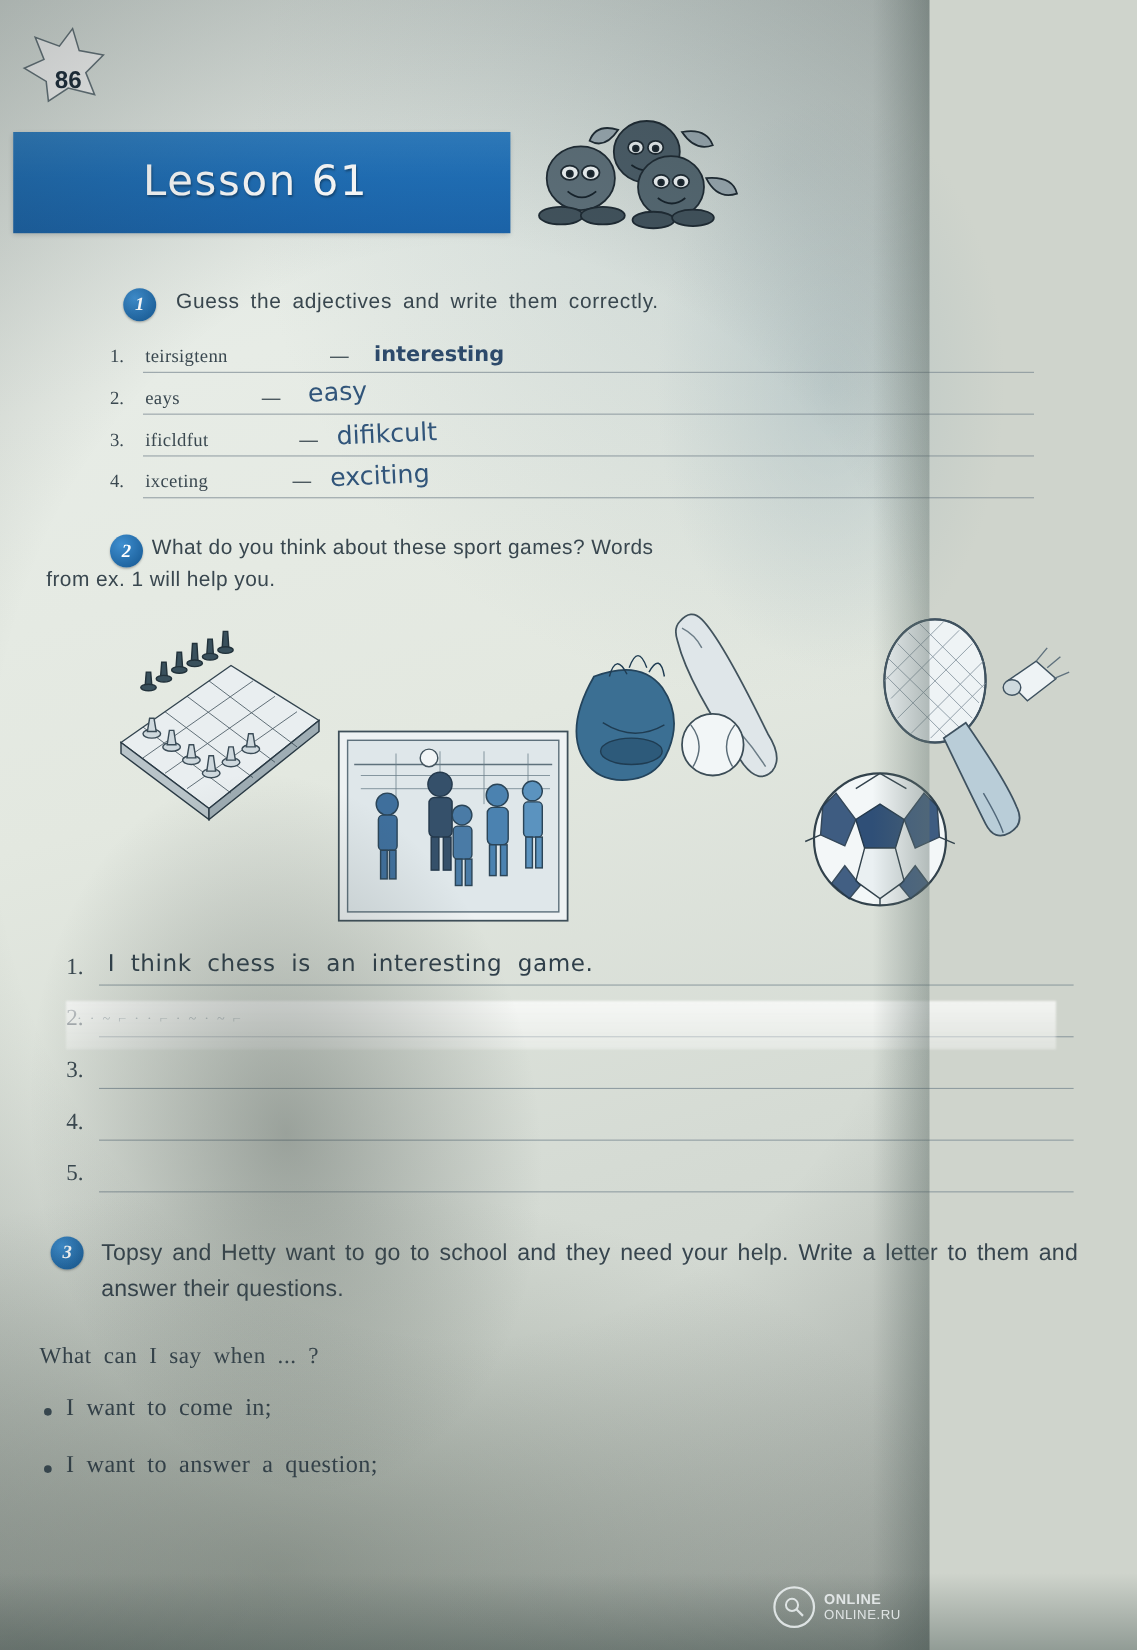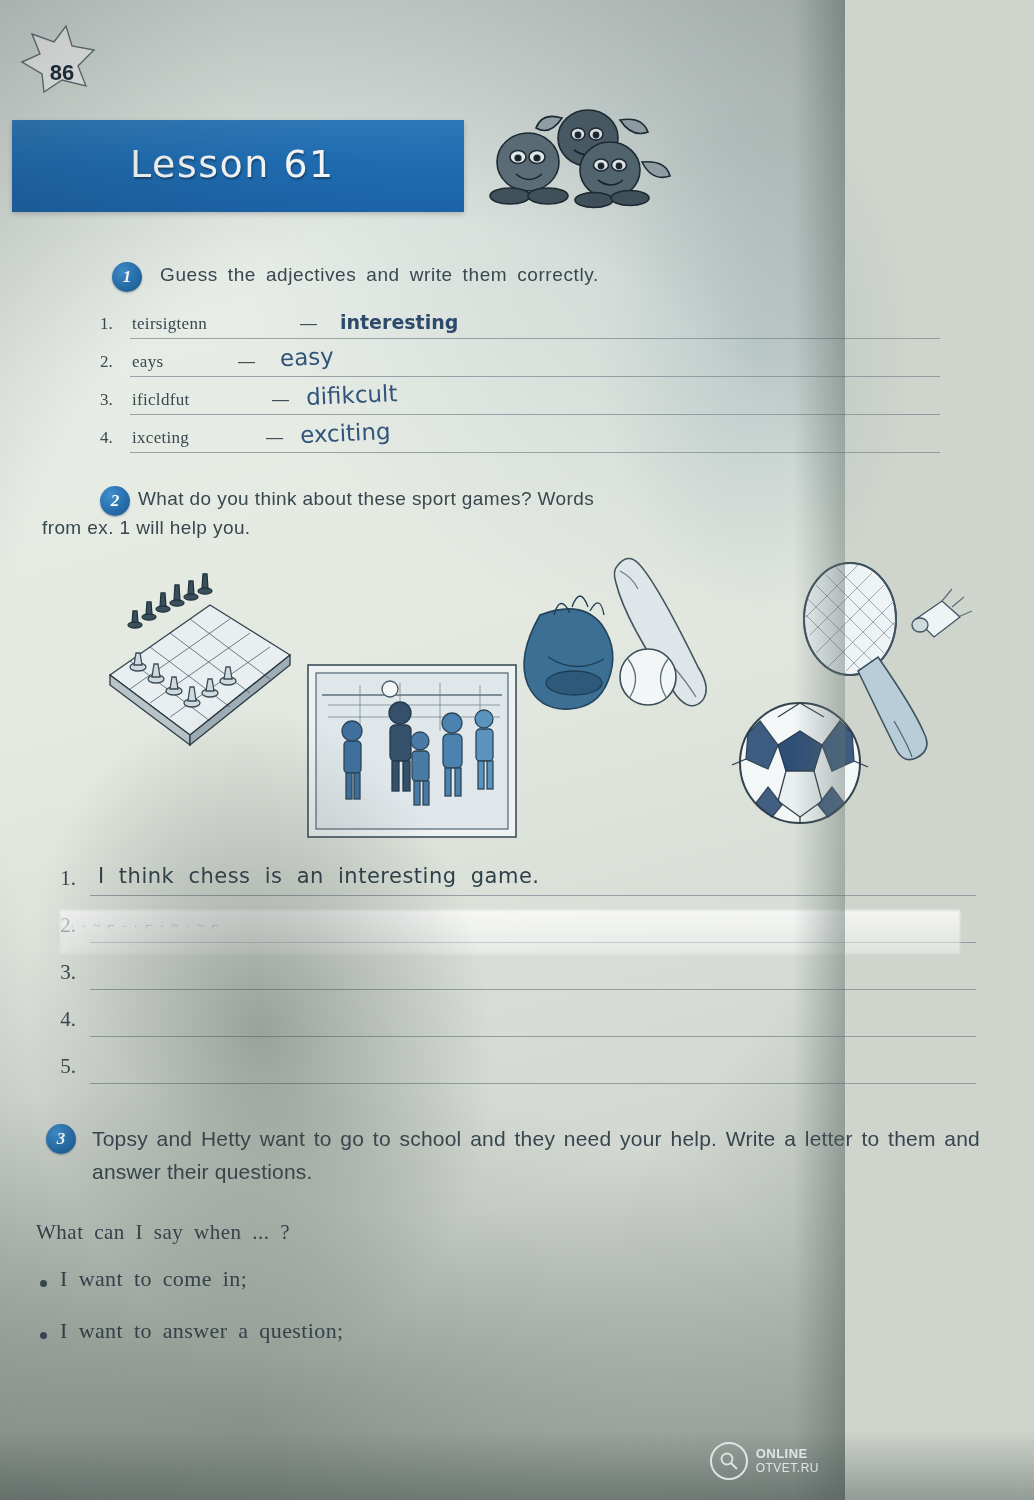--- a/index.html
+++ b/index.html
@@ -482,17 +482,17 @@
 
   <div class="watermark">
     <div class="wm-circle">
       <svg width="20" height="20" viewBox="0 0 20 20">
         <circle cx="8" cy="8" r="5.5" fill="none" stroke="#eef3f4" stroke-width="1.8"></circle>
         <line x1="12" y1="12" x2="18" y2="18" stroke="#eef3f4" stroke-width="2"></line>
       </svg>
     </div>
     <div class="wm-text">
       <div class="b">ONLINE</div>
-      <div class="s">OTVET.RU</div>
+      <div class="s">ONLINE.RU</div>
     </div>
   </div>
 
 </div>
 
 </body></html>

